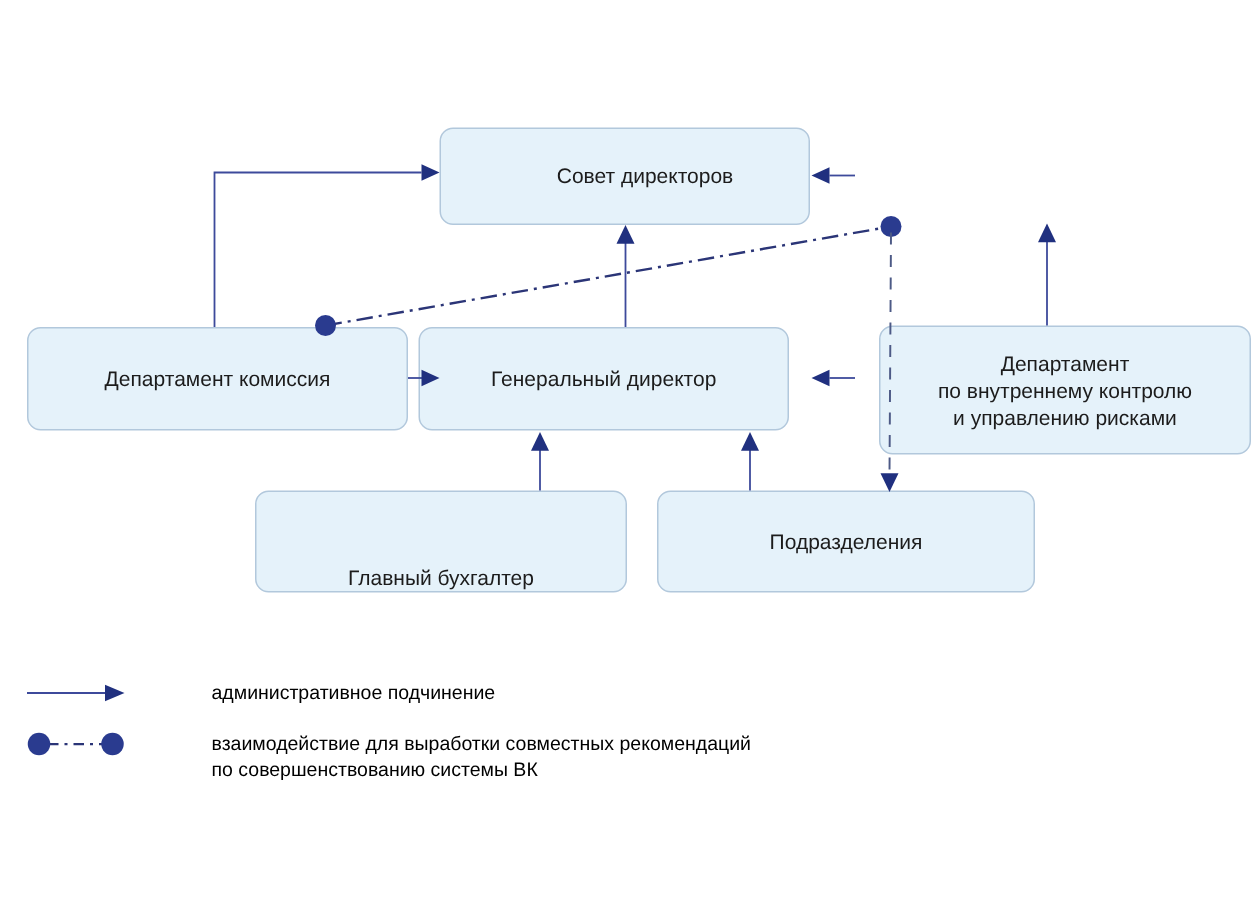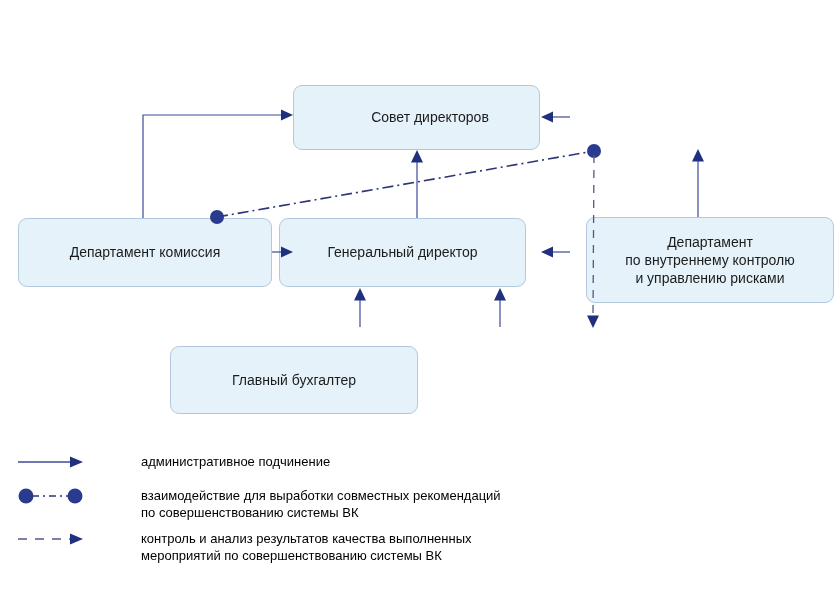--- a/index.html
+++ b/index.html
@@ -25,21 +25,21 @@
     font-size: 14px;
     line-height: 1.3;
     white-space: pre-line;
     z-index: 1;
   }
   #node-board        { left: 293px; top: 85px;  width: 247px; height: 65px; padding-left: 27px; }
   #node-committee    { left: 570px; top: 81px;  width: 248px; height: 68px; }
   #node-revision     { left: 18px;  top: 218px; width: 254px; height: 69px; }
   #node-gendir       { left: 279px; top: 218px; width: 247px; height: 69px; }
   #node-department   { left: 586px; top: 217px; width: 248px; height: 86px; }
-  #node-accountant   { left: 170px; top: 346px; width: 248px; height: 68px; }
+  #node-accountant   { left: 170px; top: 327px; width: 248px; height: 68px; align-items: flex-end; }
   #node-divisions    { left: 438px; top: 327px; width: 252px; height: 68px; }
 
   .connectors {
     position: absolute;
     left: 0; top: 0;
     width: 840px; height: 600px;
     z-index: 5;
     pointer-events: none;
   }
 
@@ -85,20 +85,23 @@
   <div class="node" id="node-gendir">
     <span>Генеральный директор</span>
   </div>
   <div class="node" id="node-department">
     <span>Департамент
 по внутреннему контролю
 и управлению рисками</span>
   </div>
   <div class="node" id="node-accountant">
     <span>Главный бухгалтер</span>
+  </div>
+  <div class="node" id="node-divisions">
+    <span>Подразделения</span>
   </div>
 
   <svg class="connectors" viewBox="0 0 840 600" xmlns="http://www.w3.org/2000/svg">
 
     <g stroke="#3d4a9b" stroke-width="1.2" fill="none">
       <path d="M143,218 L143,115 L281,115"></path>
       <polygon points="293,115 281,109.5 281,120.5" fill="#20307f" stroke="none"></polygon>
     </g>
 
     <g stroke="#3d4a9b" stroke-width="1.2" fill="none">
@@ -161,23 +164,15 @@
     <div class="legend-row row-2">
       <svg class="legend-sample" viewBox="0 0 66 20">
         <line x1="14" y1="10" x2="52" y2="10" stroke="#2b3577" stroke-width="1.5" stroke-dasharray="7 4 2 4"></line>
         <circle cx="8" cy="10" r="7.5" fill="#2a3b8f"></circle>
         <circle cx="57" cy="10" r="7.5" fill="#2a3b8f"></circle>
       </svg>
       <div class="legend-label">взаимодействие для выработки совместных рекомендаций
 по совершенствованию системы ВК</div>
     </div>
 
-    <div class="legend-row row-3">
-      <svg class="legend-sample" viewBox="0 0 66 20">
-        <line x1="0" y1="10" x2="52" y2="10" stroke="#4d5a86" stroke-width="1.4" stroke-dasharray="9 8"></line>
-        <polygon points="65,10 52,4.5 52,15.5" fill="#20307f"></polygon>
-      </svg>
-      <div class="legend-label">контроль и анализ результатов качества выполненных
-мероприятий по совершенствованию системы ВК</div>
-    </div>
 
   </div>
 </div>
 
 </body></html>

